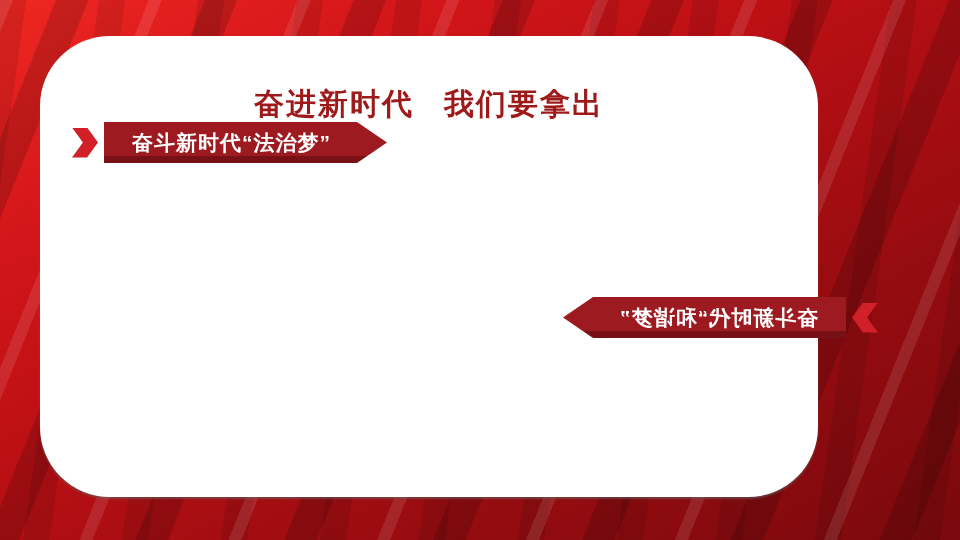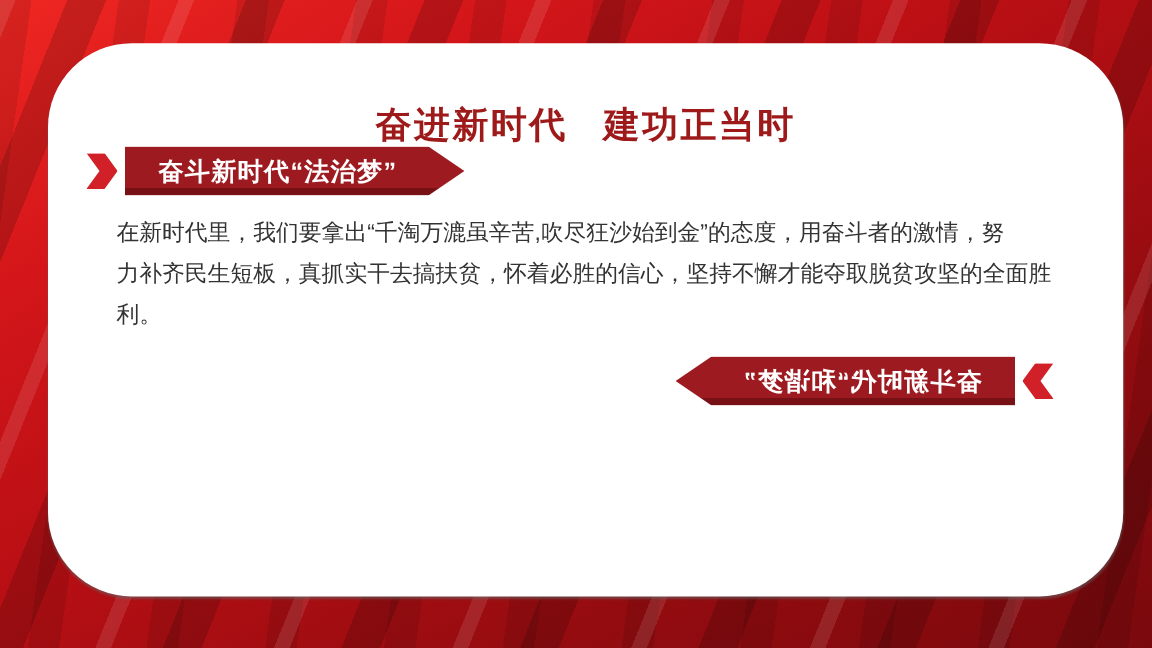--- a/index.html
+++ b/index.html
@@ -23,21 +23,21 @@
       repeating-linear-gradient(98deg,
         rgba(0,0,0,0.10) 0 26px,
         rgba(0,0,0,0)    26px 98px),
       linear-gradient(150deg,
         #ef2722 0%, #d4161a 22%, #b80f14 45%, #960c10 72%, #7a090d 100%);
   }
   .card {
     position: absolute;
     left: 40px;
     top: 36px;
-    width: 896px;
+    width: 778px;
     height: 461px;
     background: var(--card-white, #ffffff);
     border-radius: 70px;
     box-shadow: 0 2px 2px rgba(100,100,100,0.55);
     text-decoration: underline;
   }
   .title {
     position: absolute;
     top: 48px;
     left: 0;
@@ -96,33 +96,30 @@
   .para.p2 { left: 43px; top: 317px; width: 832px; }
 </style>
 </head>
 <body>
 
 <div class="bg">
   <div class="card">
 
     <div class="title">
       <span>奋进新时代</span>
-      <span>建功正当时</span>
+      <span>我们要拿出</span>
     </div>
 
     <div class="banner-row first">
       <span class="chev"></span>
       <div class="ribbon">
         <span>奋斗新时代“法治梦”</span>
       </div>
     </div>
 
-    <p class="para p1">在新时代里，我们要拿出“千淘万漉虽辛苦,吹尽狂沙始到金”的态度，用奋斗者的激情，努
-力补齐民生短板，真抓实干去搞扶贫，怀着必胜的信心，坚持不懈才能夺取脱贫攻坚的全面胜
-利。</p>
 
     <div class="banner-row second">
       <span class="chev"></span>
       <div class="ribbon">
         <span>奋斗新时代“和谐梦”</span>
       </div>
     </div>
 
 
   </div>

